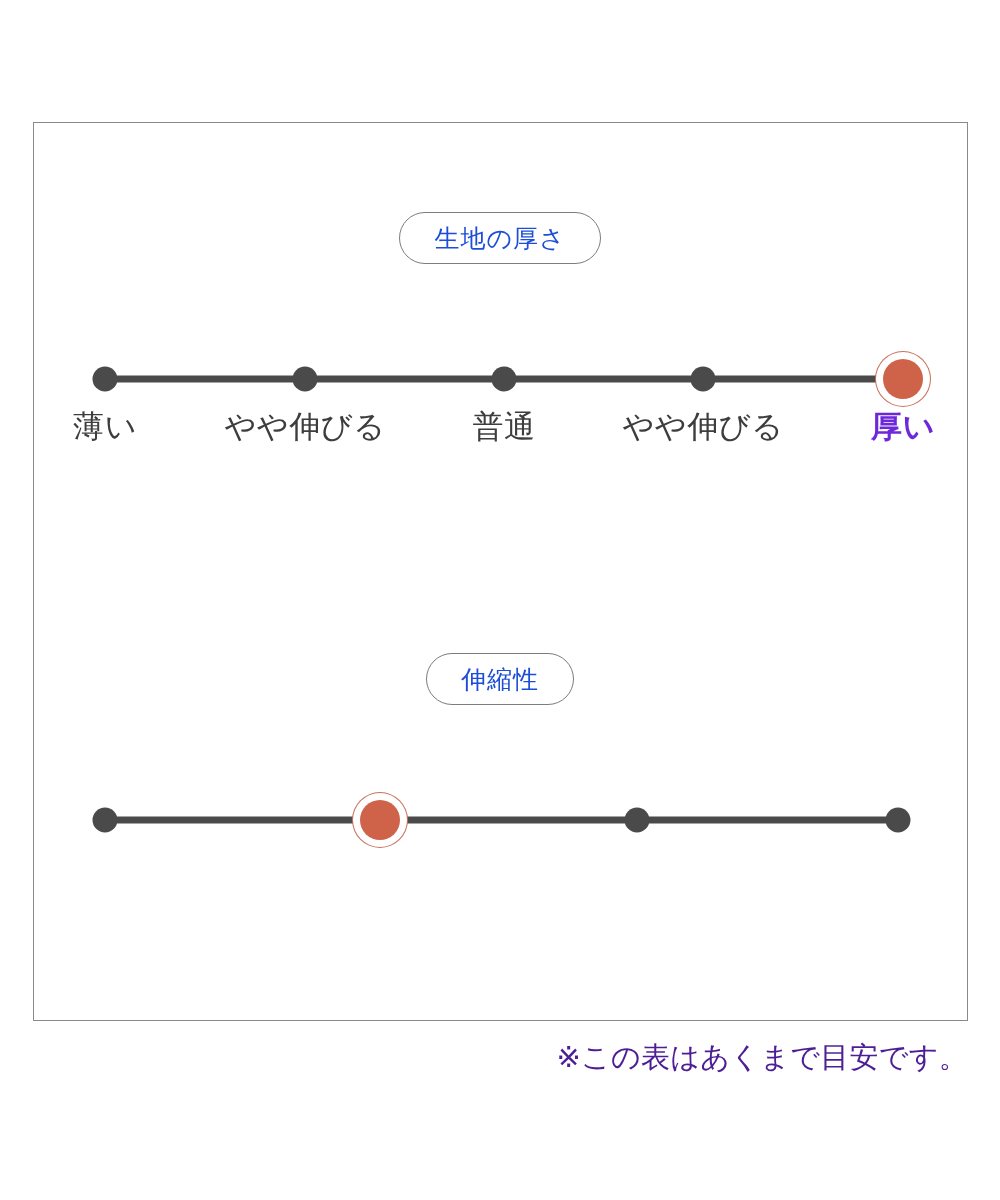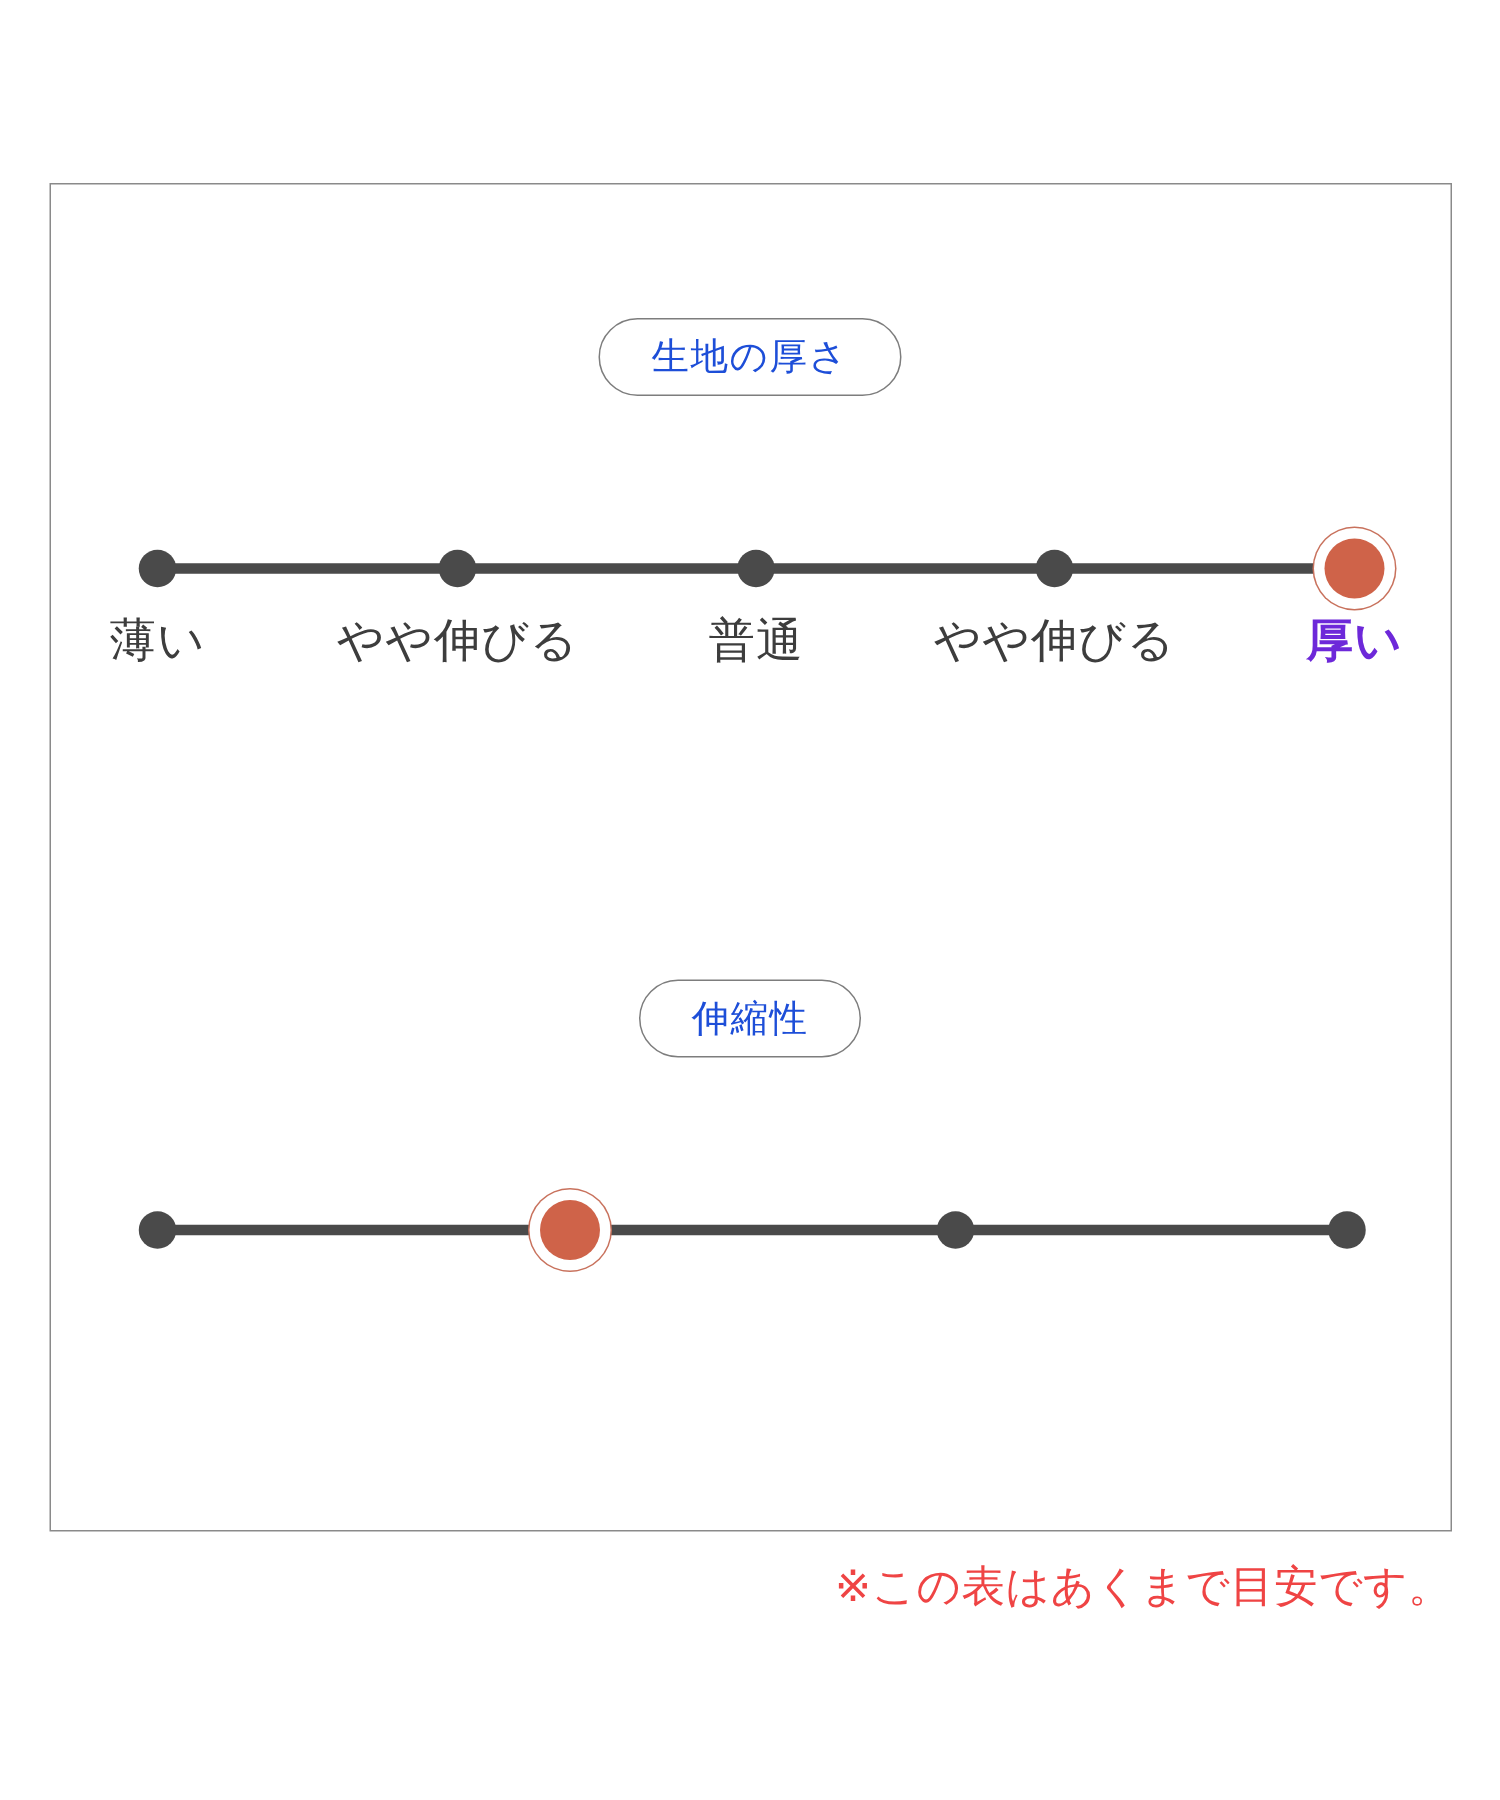--- a/index.html
+++ b/index.html
@@ -105,21 +105,21 @@
     font-weight: bold;
     color: #6d28d9;
   }
 
   
   #footnote {
     position: absolute;
     right: 32px;
     top: 1038px;
     font-size: 29px;
-    color: #ef4444;
+    color: #4c1d95;
     letter-spacing: 0.01em;
     white-space: nowrap;
   }
 </style>
 </head>
 <body>
 
 <div id="spec-frame"></div>
 
 <div class="pill-row" style="top:212px;">

